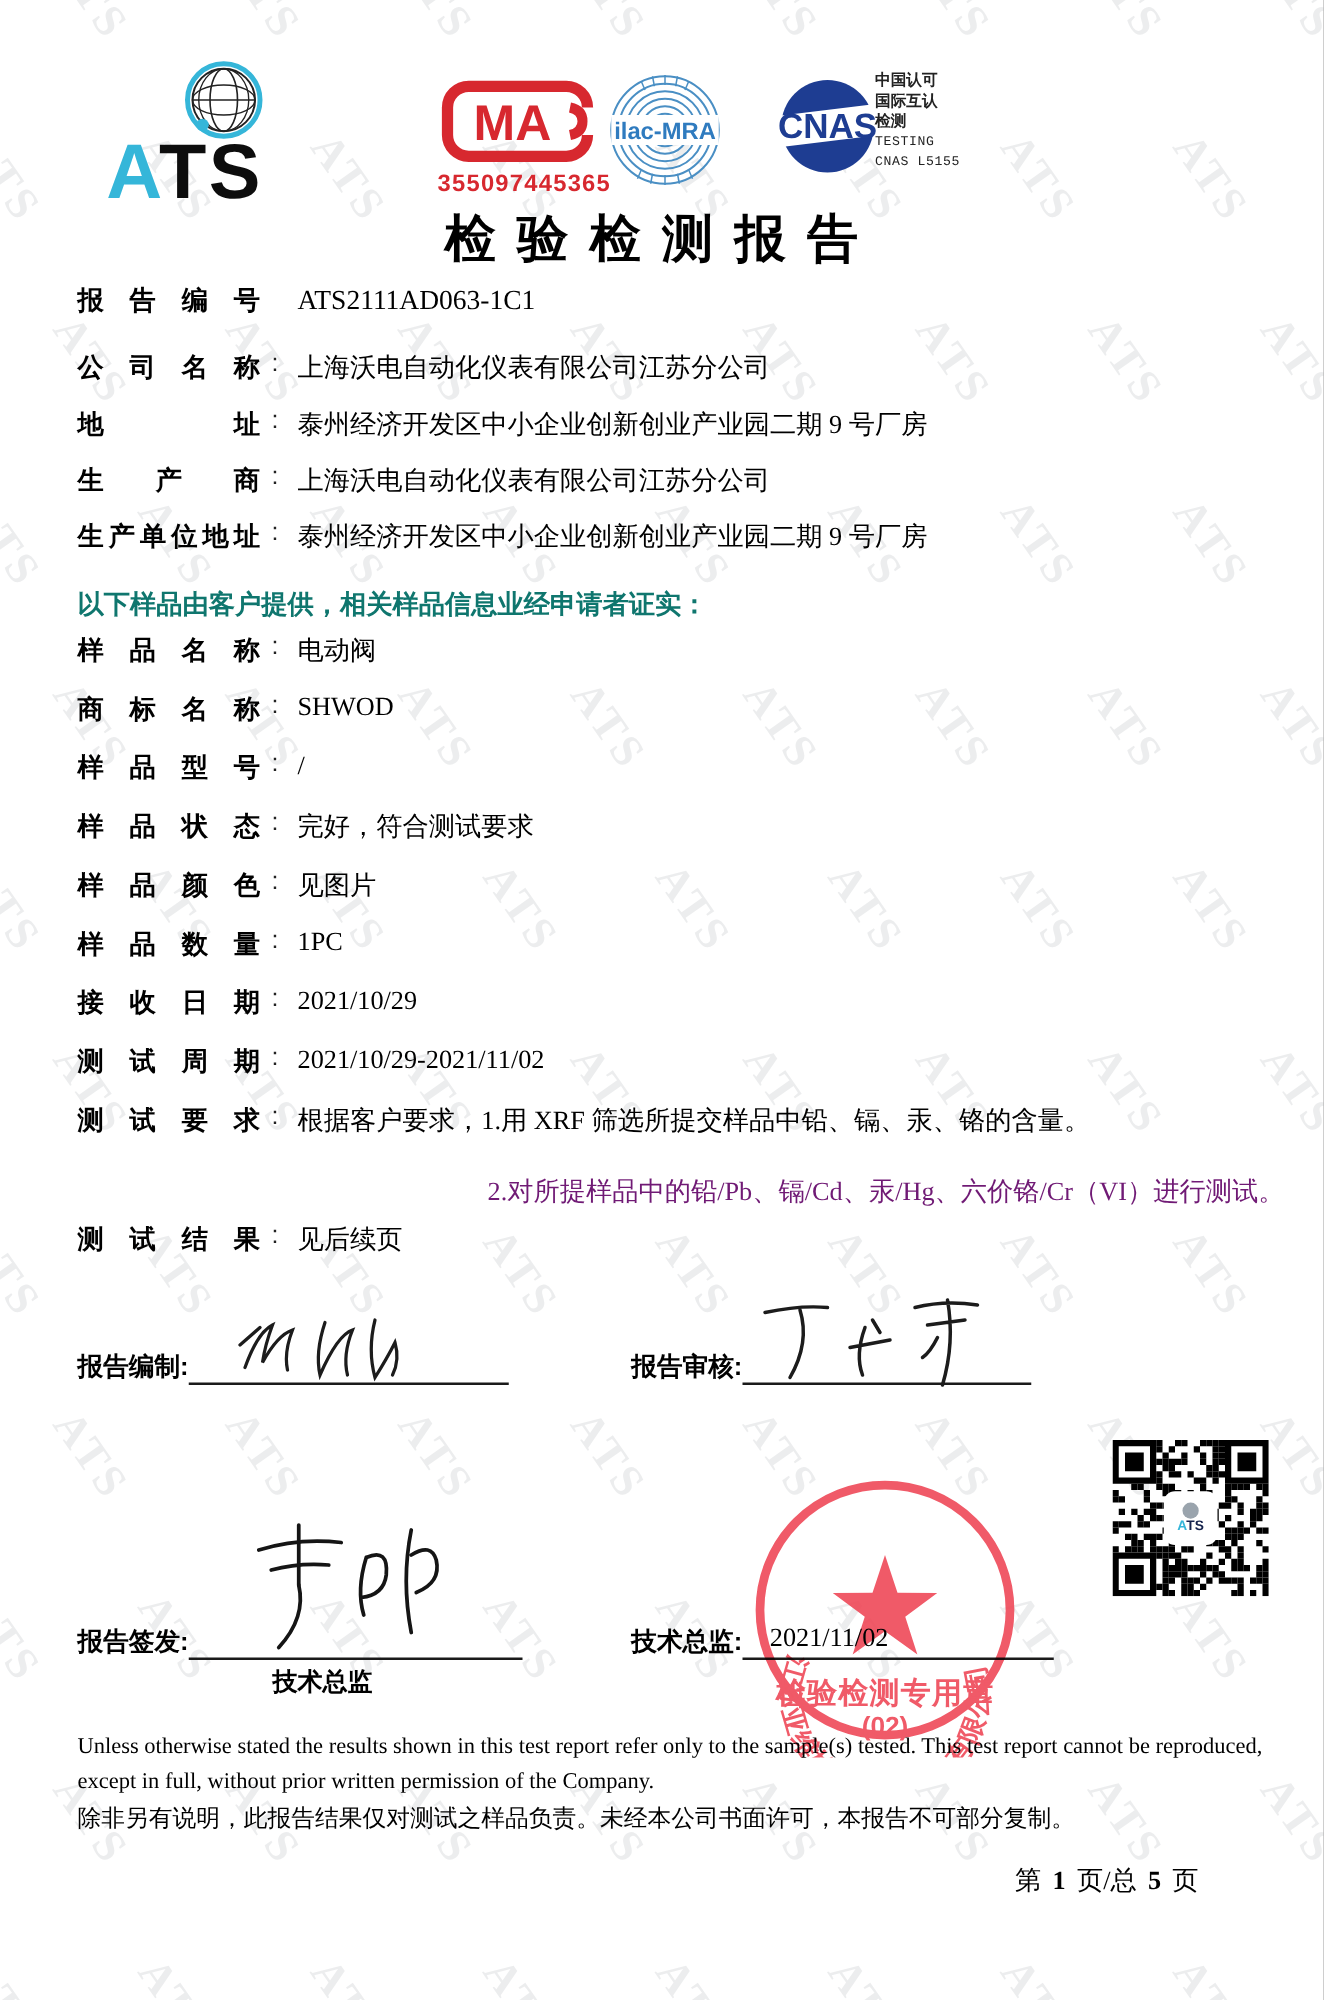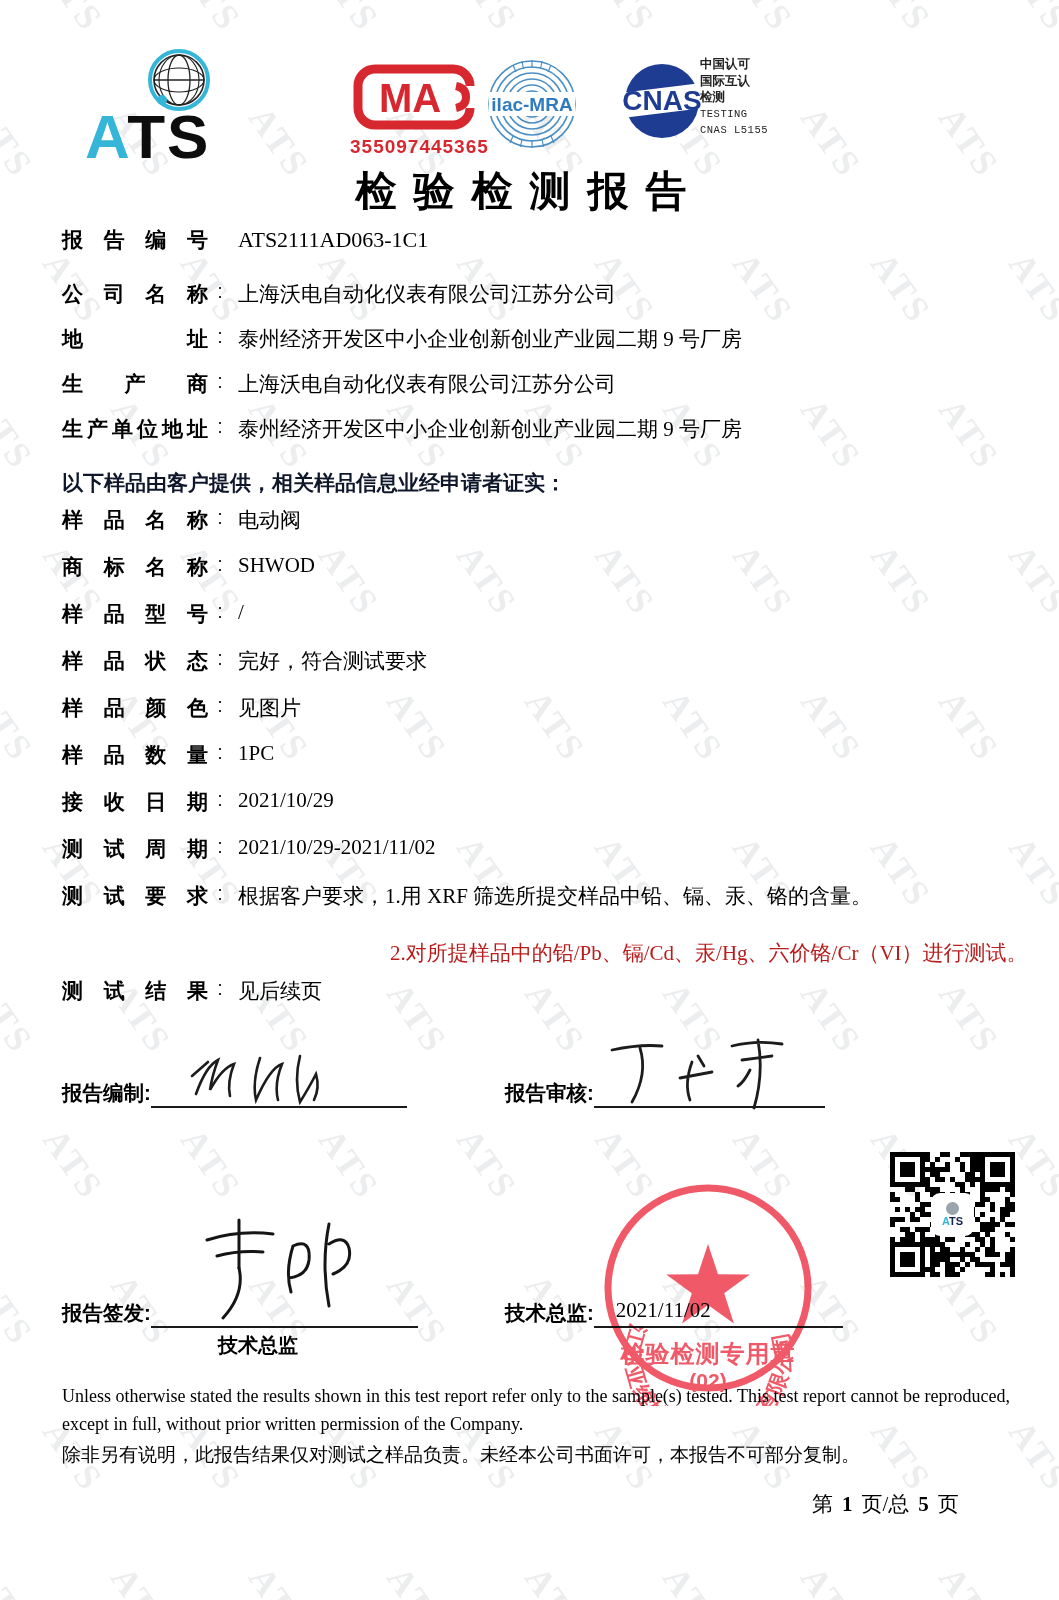--- a/index.html
+++ b/index.html
@@ -35,23 +35,23 @@
 
   .fields{position:absolute;left:62px;top:280px;width:940px;}
   .frow{display:flex;align-items:flex-start;}
   .frow.g1{height:45px;}
   .frow.g2{height:47px;}
   .flabel{display:inline-flex;justify-content:space-between;width:146px;flex:0 0 146px;
           font-weight:bold;font-size:21px;color:#000;}
   .fcolon{width:24px;flex:0 0 24px;text-align:center;font-size:20px;color:#222;}
   .fvalue{font-family:"Liberation Serif",serif;font-size:21px;color:#000;margin-left:6px;
           white-space:nowrap;}
-  .note-row{height:46px;font-weight:bold;font-size:21px;color:#0f172a;display:flex;align-items:center;}
+  .note-row{height:46px;font-weight:bold;font-size:21px;color:#0f766e;display:flex;align-items:center;}
   .cont-row{height:48px;padding-left:328px;font-family:"Liberation Serif",serif;font-size:21px;
-            color:#b91c1c;display:flex;align-items:center;white-space:nowrap;}
+            color:#701a75;display:flex;align-items:center;white-space:nowrap;}
 
   
   .sig-block{position:absolute;display:flex;align-items:flex-end;}
   .sig-label{font-weight:bold;font-size:20.5px;color:#000;white-space:nowrap;padding-bottom:1px;}
   .sig-line{flex:1;border-bottom:2px solid #1a1a1a;height:100%;position:relative;}
   .sig-svg{position:absolute;pointer-events:none;}
   .issuer-title{position:absolute;left:218px;top:1332px;font-weight:bold;font-size:20px;color:#000;}
   .issue-date{position:absolute;left:22px;bottom:3px;font-family:"Liberation Serif",serif;
               font-size:21px;color:#000;z-index:1;}
 

